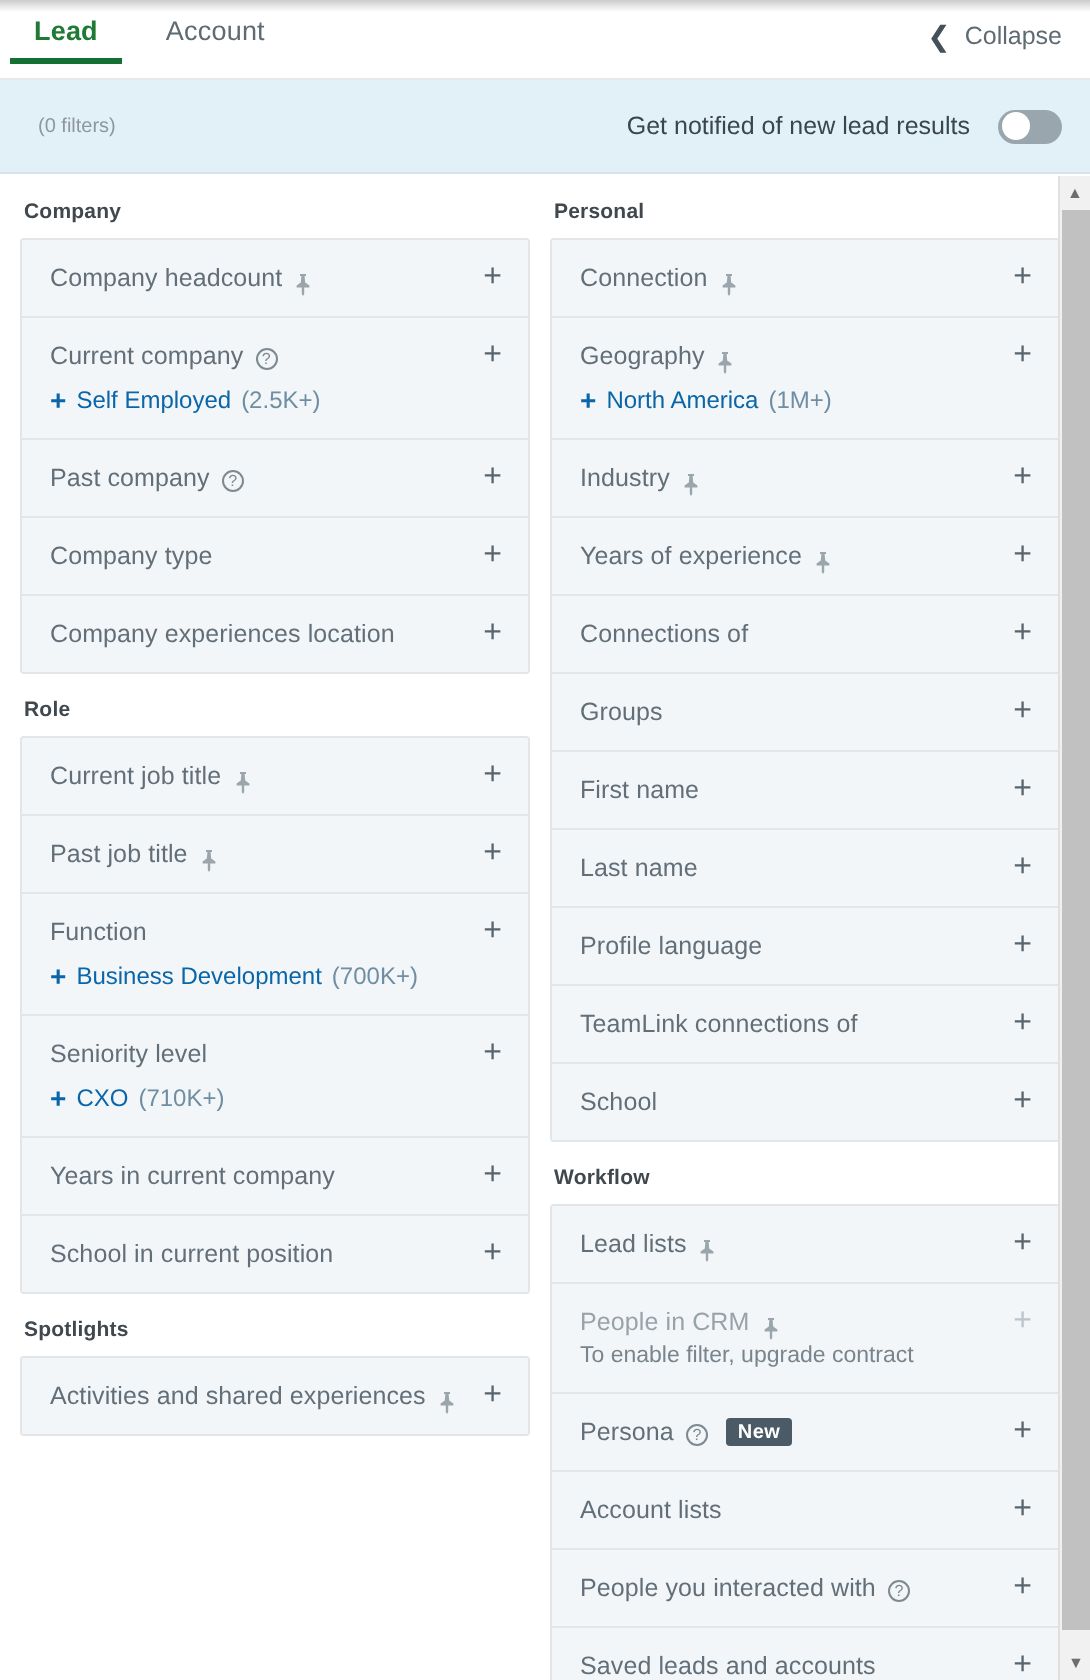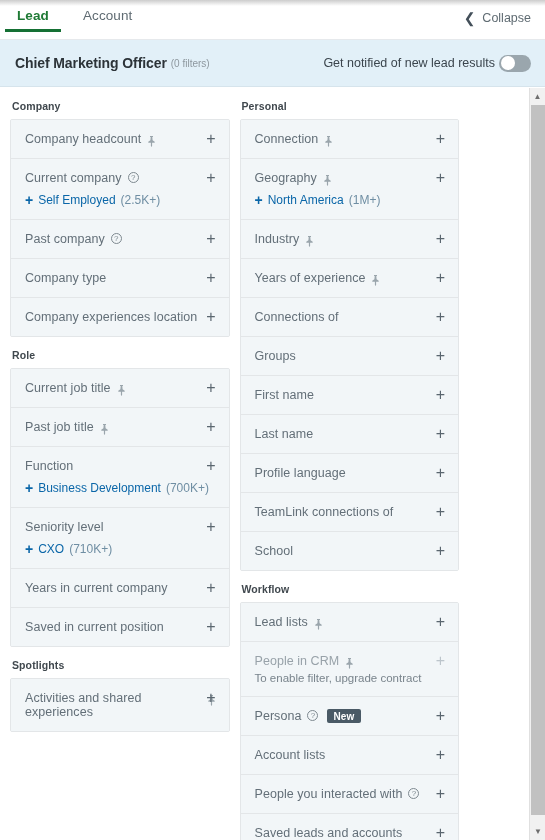--- a/index.html
+++ b/index.html
@@ -40,55 +40,55 @@
   }
   .chev { font-size:14px; color:#44505a; line-height:1; }
 
   
   .titlebar {
     height:47px; background:#e2f0f8; display:flex; align-items:center;
     padding:0 14px 0 15px; border-bottom:1px solid #d6e4ec;
   }
   .title-main { font-size:14px; font-weight:700; color:#2c3338; letter-spacing:-.1px; }
   .title-sub { font-size:10px; color:#8d979e; margin-left:4px; }
-  .notify-wrap { margin-left:auto; display:flex; align-items:center; gap:4px; }
+  .notify-wrap { margin-left:auto; display:flex; align-items:center; gap:14px; }
   .notify-label { font-size:12.5px; color:#3b454d; }
   .toggle {
     width:32px; height:17px; border-radius:9px; background:#9aa6ad;
     position:relative; cursor:pointer; flex:0 0 auto;
   }
   .toggle .knob {
     position:absolute; top:1.5px; left:1.5px; width:14px; height:14px;
     border-radius:50%; background:#fff;
   }
 
   
   .content {
-    position:absolute; top:88px; left:0; width:459px; height:752px;
+    position:absolute; top:88px; left:0; width:545px; height:752px;
     background:#fff; overflow:hidden;
   }
   .cols { display:flex; gap:0; }
   .col { width:265px; padding:0 0 0 10px; }
   .col.right { padding-left:10px; }
 
   .group-title {
     font-size:10.5px; font-weight:700; color:#40484e;
     padding:12px 0 7px 2px; letter-spacing:.1px;
   }
   .card {
     border:1px solid #e3e6e8; border-radius:2px; background:#f2f6f8;
     overflow:hidden;
   }
   .row {
     position:relative; padding:12px 13px 12px 14px;
     border-bottom:1px solid #e3e6e8; background:#f2f6f8;
     cursor:pointer; min-height:37px;
   }
   .row:last-child { border-bottom:none; }
-  .row-head { display:flex; align-items:flex-start; gap:6px; }
+  .row-head { display:flex; align-items:center; gap:6px; }
   .row-label { font-size:12.5px; color:#636f78; letter-spacing:.05px; }
   .row.disabled .row-label { color:#98a2a9; }
   .plus {
     position:absolute; right:13px; top:11px;
     font-size:16px; line-height:1; color:#5a666f; font-weight:400;
   }
   .row.disabled .plus { color:#bcc5cb; }
   .pin { display:inline-block; width:9px; height:11px; position:relative; top:1px; }
   .help {
     display:inline-block; width:11px; height:11px; border-radius:50%;
@@ -132,21 +132,20 @@
   <div class="tabbar">
     <div class="tab active">Lead</div>
     <div class="tab">Account</div>
     <div class="collapse">
       <span class="chev">❮</span>
       <span>Collapse</span>
     </div>
   </div>
 
   <div class="titlebar">
-    <span class="title-main">Chief Marketing Officer</span>
     <span class="title-sub">(0 filters)</span>
     <div class="notify-wrap">
       <span class="notify-label">Get notified of new lead results</span>
       <div class="toggle">
         <div class="knob"></div>
       </div>
     </div>
   </div>
 
   <div class="content">
@@ -238,21 +237,21 @@
               </div>
             </div>
             <div class="row">
               <div class="row-head">
                 <span class="row-label">Years in current company</span>
               </div>
               <span class="plus">+</span>
             </div>
             <div class="row">
               <div class="row-head">
-                <span class="row-label">Saved in current position</span>
+                <span class="row-label">School in current position</span>
               </div>
               <span class="plus">+</span>
             </div>
           </div>
           <div class="group-title">Spotlights</div>
           <div class="card">
             <div class="row">
               <div class="row-head">
                 <span class="row-label">Activities and shared experiences</span>
                 <span class="pin"><svg width="9" height="11" viewBox="0 0 9 11">

